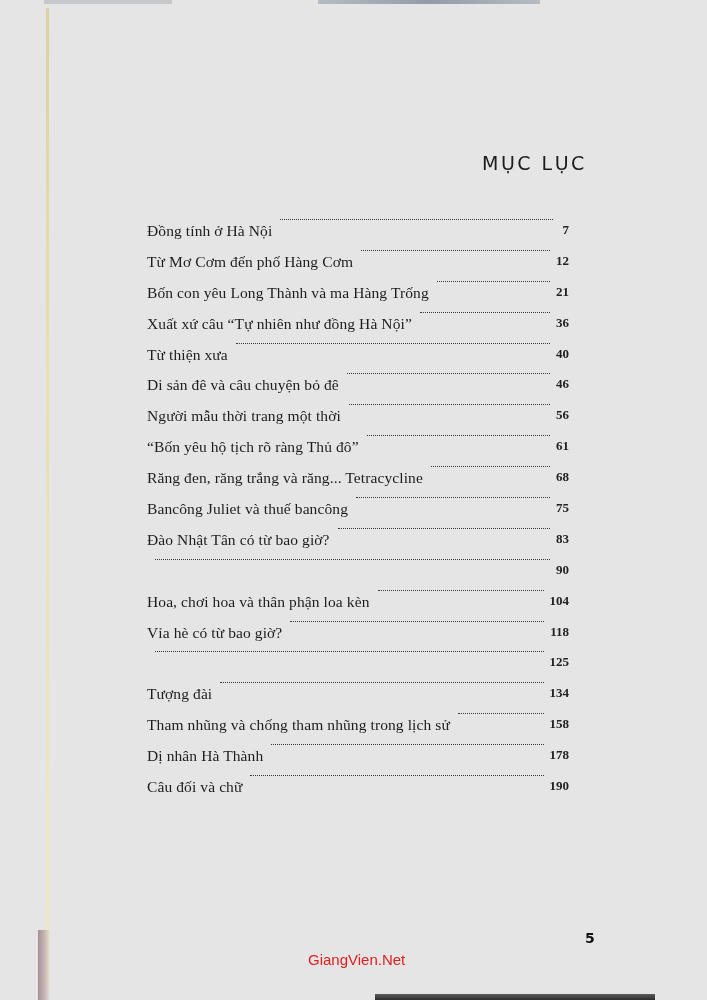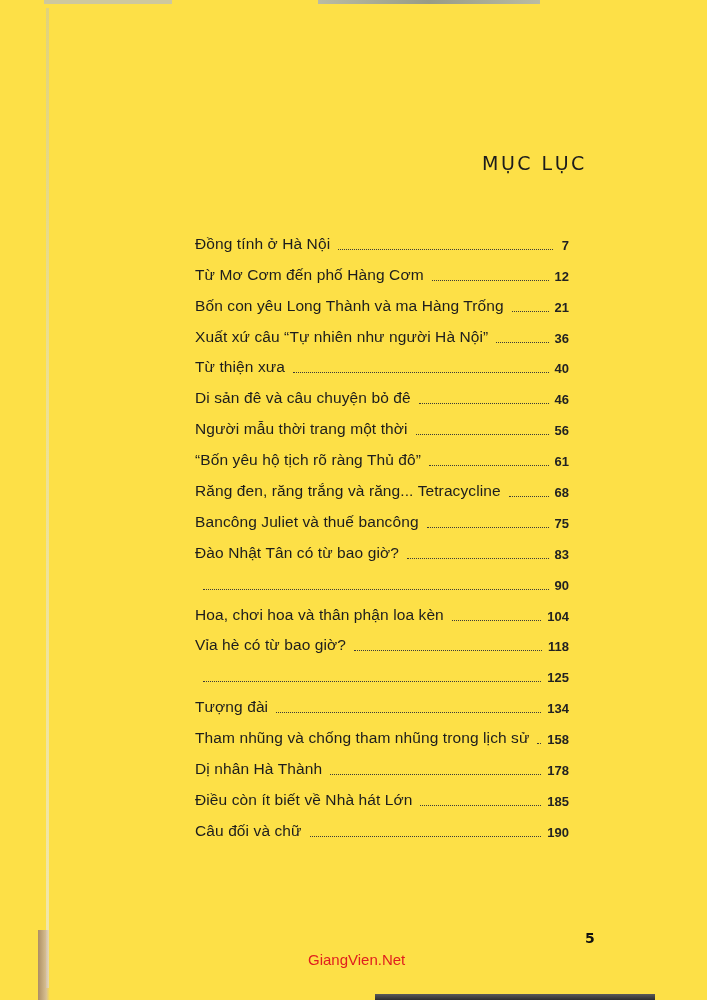--- a/index.html
+++ b/index.html
@@ -1,19 +1,19 @@
 <!DOCTYPE html>
 <html><head>
   <meta charset="utf-8">
   <style>
     * { box-sizing: border-box; margin: 0; padding: 0; }
     html, body { width: 707px; height: 1000px; overflow: hidden; background: #ffffff; }
     body { position: relative; font-family: "DejaVu Sans", sans-serif; color: #1a1a1a; }
 
-    .page { position: absolute; left: 0; top: 0; width: 707px; height: 1000px; background: #fde047; }
+    .page { position: absolute; left: 0; top: 0; width: 707px; height: 1000px; background: #e5e5e5; }
 
     
     .spine-line {
       position: absolute; left: 46px; top: 8px; width: 3px; height: 980px;
       background: linear-gradient(to bottom, #d9cf8a 0%, #e8e0a8 40%, #efe9c4 100%);
       opacity: 0.8;
     }
     .spine-shadow {
       position: absolute; left: 38px; top: 930px; width: 12px; height: 70px;
       background: linear-gradient(to right, #8a6b70, #c9b3b3 70%, transparent);
@@ -37,24 +37,24 @@
       position: absolute; left: 482px; top: 152px;
       font-family: "DejaVu Sans", sans-serif;
       font-size: 19px; letter-spacing: 2.5px; color: #1c1c1c; font-weight: normal;
     }
 
     .toc-list {
       position: absolute; left: 147px; top: 222px; width: 422px;
       list-style: none;
     }
     .toc-item {
-      display: flex; align-items: flex-end;
+      display: flex; align-items: flex-start;
       height: 30.9px;
-      font-family: Liberation Sans, sans-serif;
-      font-size: 15.5px; color: #1d1d1d; margin-left: 48px;
+      font-family: Liberation Serif, serif;
+      font-size: 15.5px; color: #1d1d1d;
     }
     .toc-item .title { white-space: nowrap; letter-spacing: 0.1px; }
     .toc-item .leader {
       flex: 1; margin: 0 6px 0 8px; height: 1px;
       border-bottom: 1.5px dotted #3a3a3a;
       transform: translateY(-3px);
     }
     .toc-item .page-num {
       font-size: 13px; font-weight: bold; color: #222; min-width: 10px; text-align: right;
     }
@@ -89,21 +89,21 @@
         <span class="title">Từ Mơ Cơm đến phố Hàng Cơm</span>
         <span class="leader"></span>
         <span class="page-num">12</span>
       </li>
     <li class="toc-item">
         <span class="title">Bốn con yêu Long Thành và ma Hàng Trống</span>
         <span class="leader"></span>
         <span class="page-num">21</span>
       </li>
     <li class="toc-item">
-        <span class="title">Xuất xứ câu “Tự nhiên như người Hà Nội”</span>
+        <span class="title">Xuất xứ câu “Tự nhiên như đồng Hà Nội”</span>
         <span class="leader"></span>
         <span class="page-num">36</span>
       </li>
     <li class="toc-item">
         <span class="title">Từ thiện xưa</span>
         <span class="leader"></span>
         <span class="page-num">40</span>
       </li>
     <li class="toc-item">
         <span class="title">Di sản đê và câu chuyện bỏ đê</span>
@@ -162,25 +162,20 @@
         <span class="title">Tham nhũng và chống tham nhũng trong lịch sử</span>
         <span class="leader"></span>
         <span class="page-num">158</span>
       </li>
     <li class="toc-item">
         <span class="title">Dị nhân Hà Thành</span>
         <span class="leader"></span>
         <span class="page-num">178</span>
       </li>
     <li class="toc-item">
-        <span class="title">Điều còn ít biết về Nhà hát Lớn</span>
-        <span class="leader"></span>
-        <span class="page-num">185</span>
-      </li>
-    <li class="toc-item">
         <span class="title">Câu đối và chữ</span>
         <span class="leader"></span>
         <span class="page-num">190</span>
       </li>
   </ul>
 
   <div class="page-number">5</div>
   <div class="watermark">GiangVien.Net</div>
 
   <div class="bottom-edge"></div>

